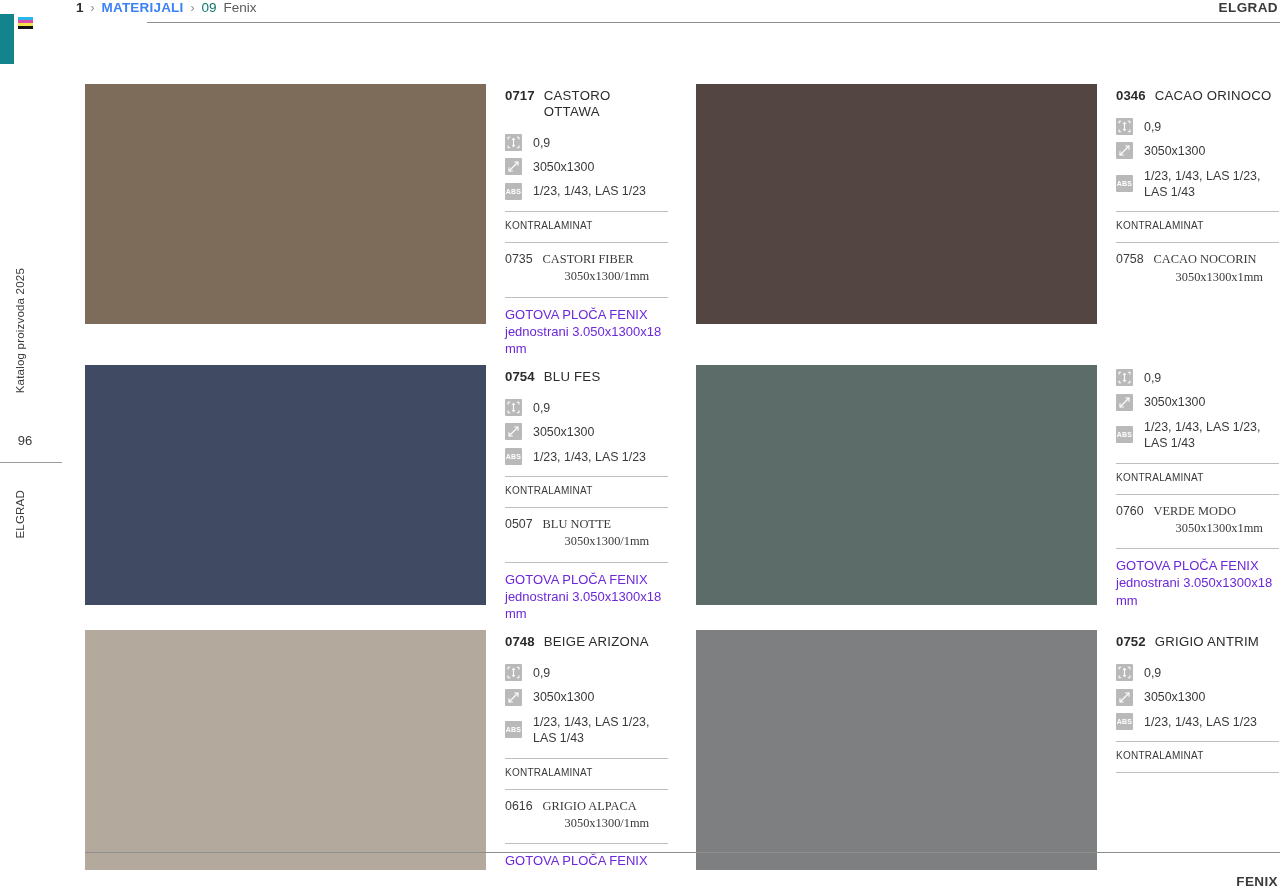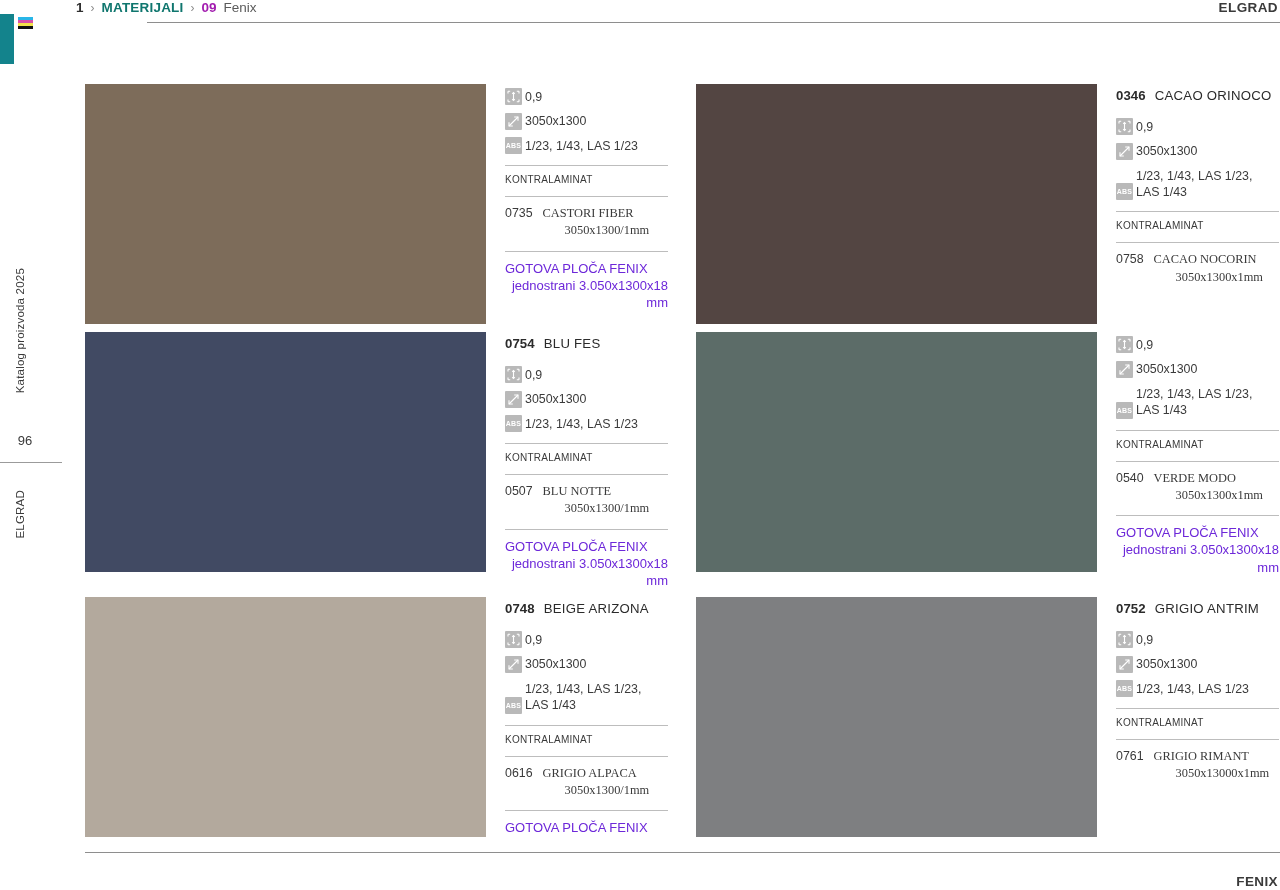--- a/index.html
+++ b/index.html
@@ -81,23 +81,23 @@
   .breadcrumb {
     position: absolute;
     left: 14px; top: 0;
     display: flex;
     align-items: center;
     gap: 7px;
     font-size: 13.5px;
     white-space: nowrap;
   }
   .bc-num    { font-weight: 700; color: #2f2f2f; }
-  .bc-strong { font-weight: 700; color: #0f766e; letter-spacing:.2px; }
+  .bc-strong { font-weight: 700; color: #3b82f6; letter-spacing:.2px; }
   .bc-sep    { color: #8d8d8d; font-size: 12px; }
-  .bc-sec    { font-weight: 700; color: #a21caf; }
+  .bc-sec    { font-weight: 400; color: #0f766e; }
   .bc-leaf   { color: #5b5b5b; }
 
   .hdr-brand {
     position: absolute;
     right: 2px; top: 0;
     font-size: 13.5px;
     font-weight: 700;
     letter-spacing: .4px;
     color: #3a3a3a;
   }
@@ -143,22 +143,22 @@
     font-size: 13.2px;
     color: #2b2b2b;
     margin-bottom: 14px;
     line-height: 1.2;
   }
   .p-code { font-weight: 700; letter-spacing: .1px; }
   .p-name { letter-spacing: .25px; }
 
   .spec {
     display: flex;
-    gap: 3px;
-    align-items: flex-end;
+    gap: 11px;
+    align-items: center;
     margin-bottom: 7px;
     font-size: 12.4px;
     color: #3a3a3a;
     line-height: 1.32;
   }
   .spec-val { padding-top: 1px; }
 
   
   .ic {
     flex: 0 0 17px;
@@ -201,21 +201,21 @@
   }
   .sub-code { font-weight: 400; flex: 0 0 auto; }
   .sub-body { min-width: 0; font-family: Liberation Serif, serif; }
   .sub-dim { display: block; padding-left: 22px; }
 
   .finish {
     font-size: 13px;
     color: #6d28d9;
     line-height: 1.32;
   }
-  .finish-line2 { display: block; text-align: right; }
+  .finish-line2 { display: block; }
 
   
   .ftr-rule {
     position: absolute;
     left: 85px; top: 852px;
     width: 1195px;
     height: 1px;
     background: #8e8e8e;
   }
   .ftr-brand {
@@ -257,20 +257,24 @@
   <div class="hdr-rule"></div>
 </div>
 
 <div class="sheet">
 
   <div class="row">
 
     <div class="cell">
       <div class="swatch" style="background: rgb(125, 108, 90);"></div>
       <div class="info">
+        <div class="p-title">
+          <span class="p-code">0717</span>
+          <span class="p-name">CASTORO OTTAWA</span>
+        </div>
         <div class="spec">
           <span class="ic">
             <svg viewBox="0 0 17 17">
                 <g fill="none" stroke="#ffffff" stroke-width="1.1">
                   <path d="M3 3.2h2.2M3 3.2v2.2M14 3.2h-2.2M14 3.2v2.2M3 13.8h2.2M3 13.8v-2.2M14 13.8h-2.2M14 13.8v-2.2"></path>
                   <path d="M8.5 4.6v7.8"></path>
                   <path d="M7.2 5.9l1.3-1.4 1.3 1.4M7.2 11.1l1.3 1.4 1.3-1.4"></path>
                 </g>
               </svg>
           </span>
@@ -438,21 +442,21 @@
           <span class="spec-val">3050x1300</span>
         </div>
         <div class="spec">
           <span class="ic ic-abs">ABS</span>
           <span class="spec-val">1/23, 1/43, LAS 1/23, LAS 1/43</span>
         </div>
         <div class="divider"></div>
         <div class="sec-label">KONTRALAMINAT</div>
         <div class="divider"></div>
         <div class="sub-item">
-          <span class="sub-code">0540</span>
+          <span class="sub-code">0760</span>
           <span class="sub-body">
             <span>VERDE MODO</span>
             <span class="sub-dim">3050x1300x1mm</span>
           </span>
         </div>
         <div class="divider"></div>
         <div class="finish">
           <span>GOTOVA PLOČA FENIX</span>
           <span class="finish-line2">jednostrani 3.050x1300x18 mm</span>
         </div>
@@ -544,27 +548,20 @@
           </span>
           <span class="spec-val">3050x1300</span>
         </div>
         <div class="spec">
           <span class="ic ic-abs">ABS</span>
           <span class="spec-val">1/23, 1/43, LAS 1/23</span>
         </div>
         <div class="divider"></div>
         <div class="sec-label">KONTRALAMINAT</div>
         <div class="divider"></div>
-        <div class="sub-item">
-          <span class="sub-code">0761</span>
-          <span class="sub-body">
-            <span>GRIGIO RIMANT</span>
-            <span class="sub-dim">3050x13000x1mm</span>
-          </span>
-        </div>
       </div>
     </div>
   </div>
 
 </div>
 
 <div class="ftr-rule"></div>
 <div class="ftr-brand">FENIX</div>
 
 </body></html>

